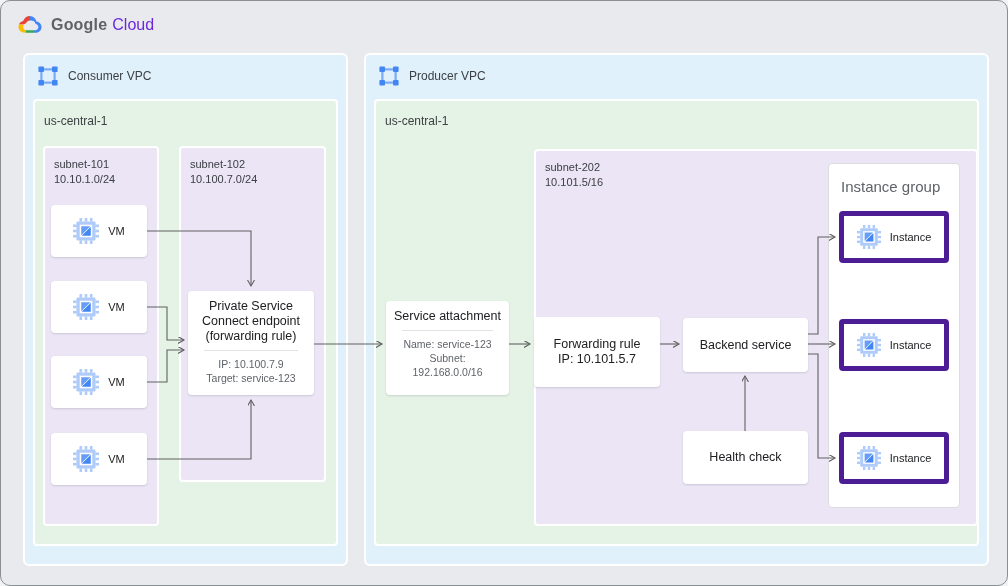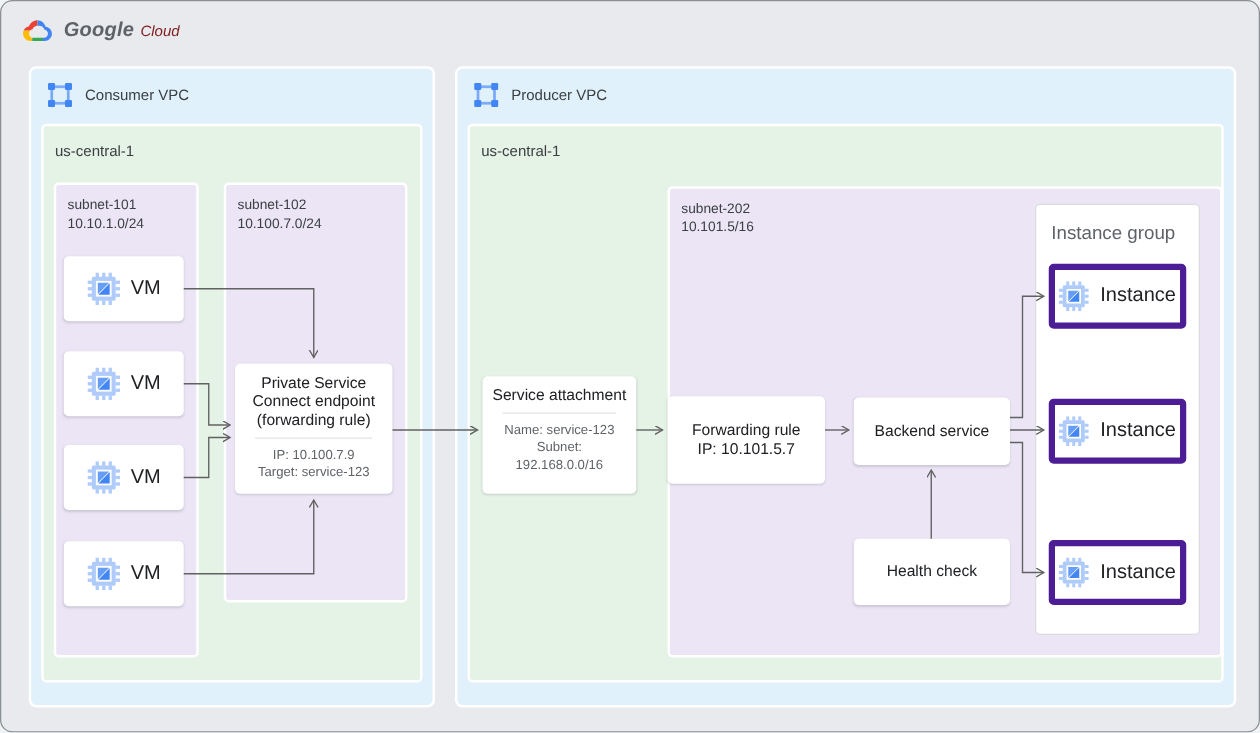--- a/index.html
+++ b/index.html
@@ -5,44 +5,44 @@
   html,body{margin:0;padding:0;background:#f1f3f4;}
   *{box-sizing:border-box;}
   #canvas{
     position:relative;width:1008px;height:586px;margin:0 auto;
     background:#e8eaed;border:1px solid #8a8f94;border-radius:10px;
     overflow:hidden;
     font-family:"Liberation Sans","DejaVu Sans",sans-serif;
     color:#3c4043;
   }
   
-  .logo{position:absolute;left:16px;top:13px;display:flex;align-items:center;gap:8px;font-style:italic;}
+  .logo{position:absolute;left:16px;top:13px;display:flex;align-items:center;gap:8px;}
   .logo .g{font-size:16px;font-weight:700;color:#5f6368;letter-spacing:.2px;}
-  .logo .c{font-size:12px;font-weight:400;color:#7f1d1d;margin-left:-3px;}
+  .logo .c{font-size:16px;font-weight:400;color:#6d28d9;margin-left:-3px;}
   
   .vpc{position:absolute;background:#e1f1fc;border:2px solid #fff;border-radius:6px;}
   .vpc-head{position:absolute;left:13px;top:11px;display:flex;align-items:center;gap:10px;}
   .vpc-label{font-size:12px;color:#3c4043;}
   .region{position:absolute;background:#e5f2e6;border:2px solid #fff;border-radius:4px;}
   .region-label{position:absolute;left:9px;top:13px;font-size:12px;color:#3c4043;}
   .subnet{position:absolute;background:#ebe5f6;border:2px solid #fff;border-radius:4px;}
   .subnet-label{position:absolute;left:9px;top:9px;font-size:11px;line-height:15px;color:#3c4043;white-space:pre-line;}
   
   .node{
     position:absolute;background:#fff;border-radius:4px;
     box-shadow:0 1px 2px rgba(60,64,67,.18);
     display:flex;align-items:center;justify-content:center;
   }
   .node.bordered{border:5px solid #4c1d95;box-shadow:none;}
   .node .row{display:flex;align-items:center;gap:9px;}
   .node-title{font-size:12.5px;color:#202124;text-align:center;line-height:15px;}
   .node-sub{font-size:10.5px;color:#5f6368;text-align:center;line-height:14px;}
   .divider{border-top:1px solid #e3e3e3;margin:6px 10px;}
   .stack{width:100%;padding:8px 6px;}
-  .vm-label,.inst-label{font-size:16px;color:#202124;}
+  .vm-label,.inst-label{font-size:11px;color:#202124;}
   .group{position:absolute;background:#fff;border:1px solid #dadce0;border-radius:4px;}
   .group-label{position:absolute;left:12px;top:14px;font-size:15px;color:#5f6368;}
   
   #arrows{position:absolute;left:0;top:0;pointer-events:none;z-index:6;}
 </style>
 </head>
 <body>
 
 <svg width="0" height="0" style="position:absolute" aria-hidden="true">
   <defs>

